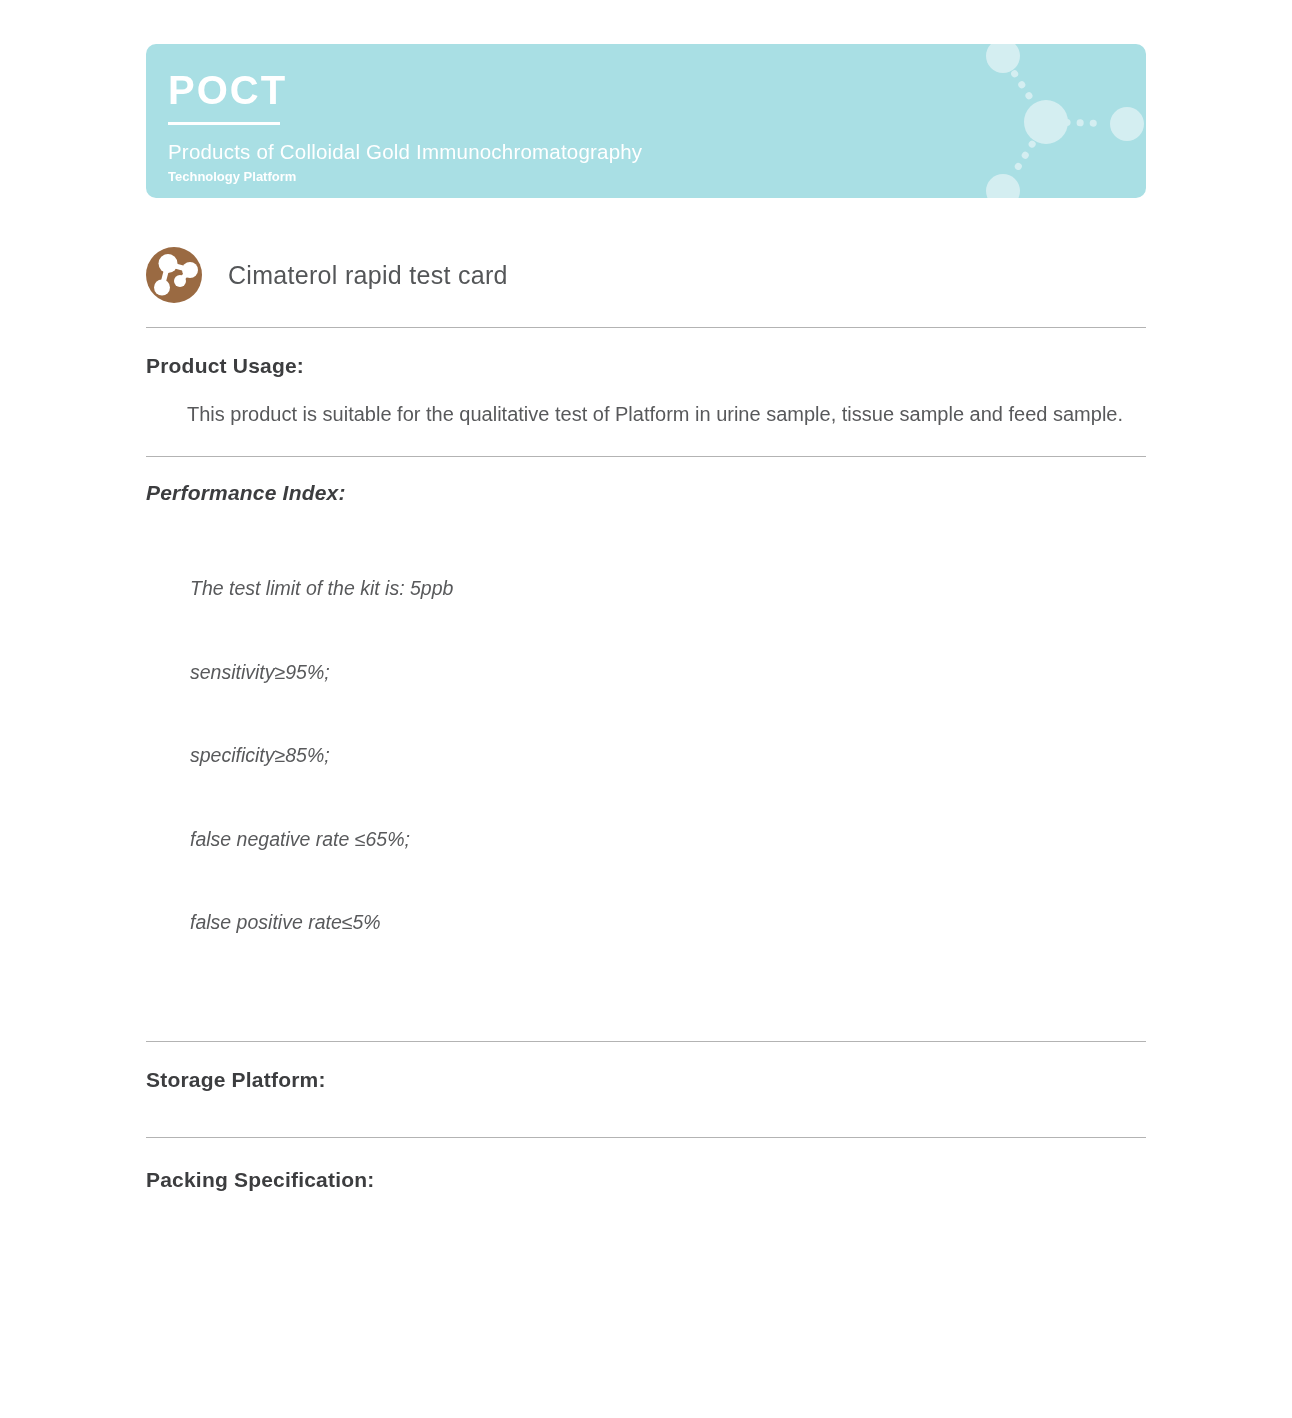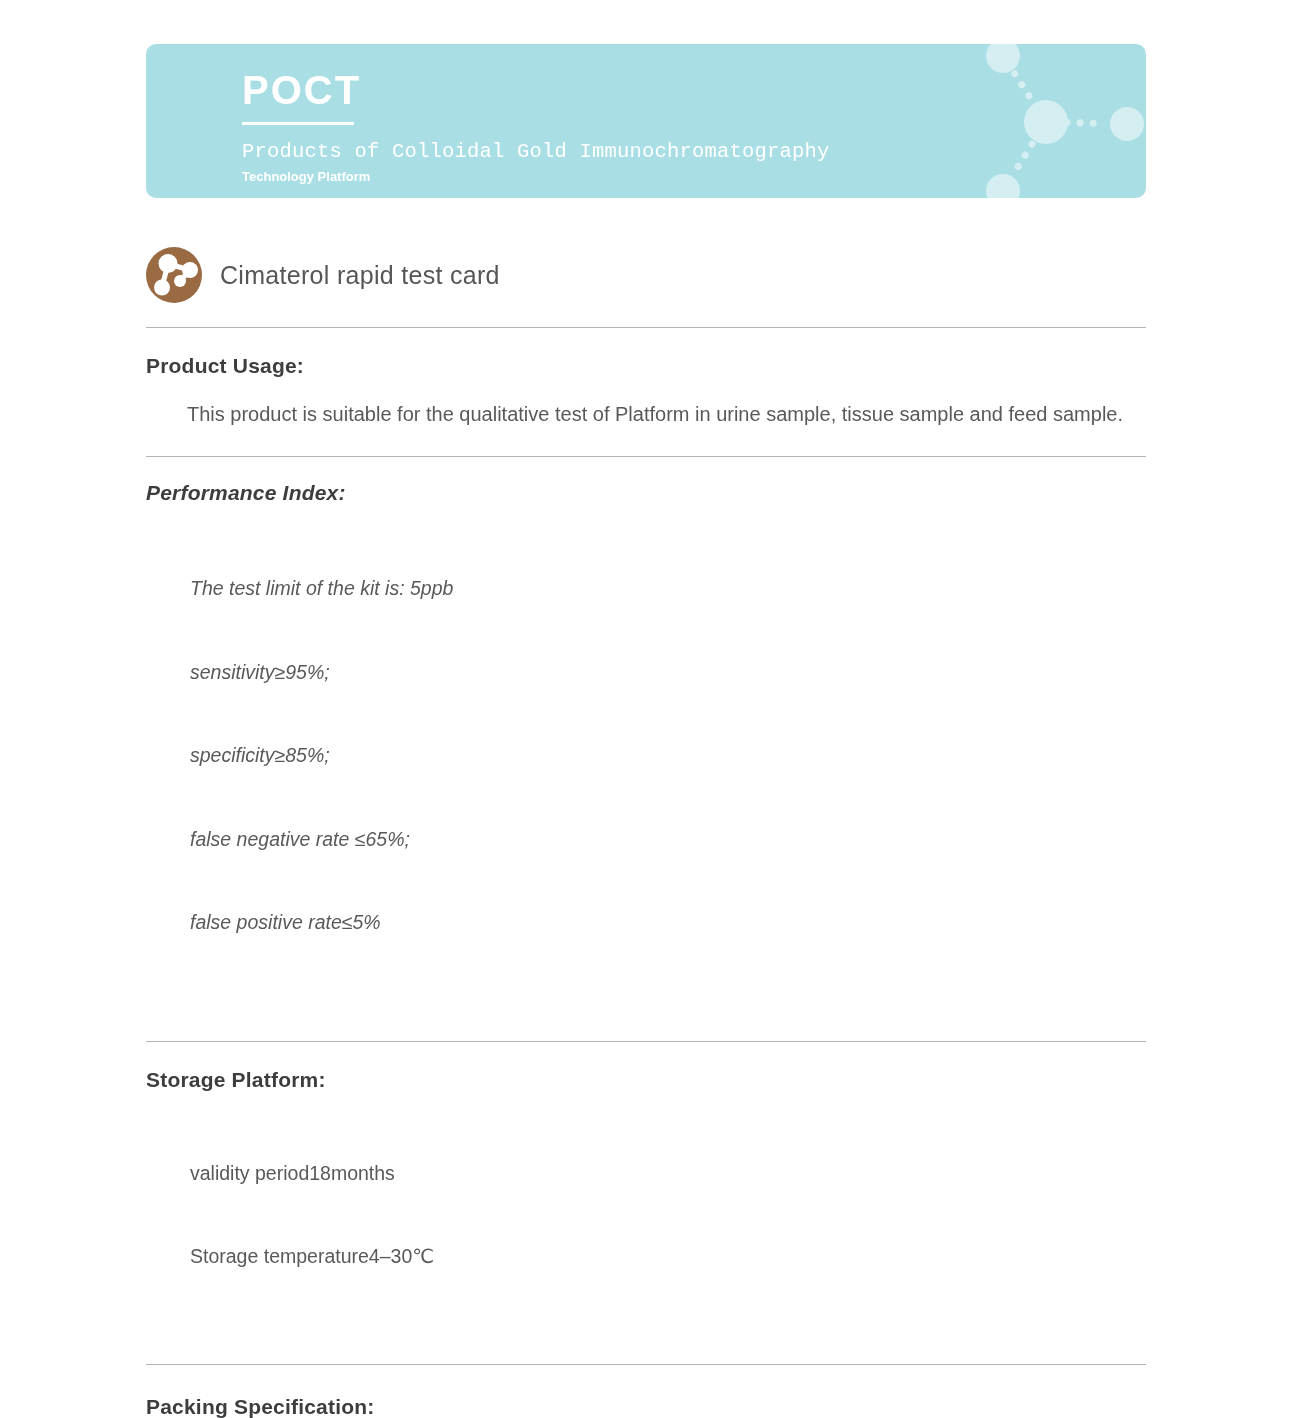--- a/index.html
+++ b/index.html
@@ -25,62 +25,60 @@
     margin-top: 44px;
     height: 154px;
     background: #a9dfe4;
     border-radius: 10px;
     overflow: hidden;
     color: #ffffff;
   }
   .banner-inner {
     position: relative;
     z-index: 2;
-    padding: 26px 0 0 74px;
-    margin-left: 22px;
+    padding: 26px 0 0 22px;
   }
   .banner-title {
     font-size: 40px;
     font-weight: bold;
     line-height: 40px;
     letter-spacing: 2px;
   }
   .banner-underline {
     width: 112px;
     height: 3px;
     background: #ffffff;
     margin-top: 12px;
   }
   .banner-subtitle {
     font-size: 20.5px;
     line-height: 24px;
     margin-top: 15px;
     letter-spacing: 0.2px;
-    font-family: Liberation Mono, monospace;
   }
   .banner-tagline {
     font-size: 13px;
     line-height: 15px;
     font-weight: bold;
     margin-top: 5px;
   }
   .banner-decoration {
     position: absolute;
     top: 0;
     right: 0;
     z-index: 1;
   }
 
   
   .product-row {
     margin-top: 49px;
     height: 56px;
     display: flex;
     align-items: center;
-    gap: 18px;
+    gap: 26px;
   }
   .product-icon { flex: 0 0 auto; display: block; }
   .product-title {
     margin: 0;
     font-size: 25px;
     font-weight: normal;
     color: #545658;
     letter-spacing: 0.3px;
   }
 
@@ -188,24 +186,20 @@
       <div class="line">specificity≥85%;</div>
       <div class="line">false negative rate ≤65%;</div>
       <div class="line">false positive rate≤5%</div>
     </div>
   </section>
 
   <div class="divider d3"></div>
 
   <section>
     <h2 class="heading h-storage">Storage Platform:</h2>
-    <div class="lines lines-storage">
-      <div class="line">validity period18months</div>
-      <div class="line">Storage temperature4–30℃</div>
-    </div>
   </section>
 
   <div class="divider d4"></div>
 
   <section>
     <h2 class="heading h-pack">Packing Specification:</h2>
 
   </section>
 
 </div>

